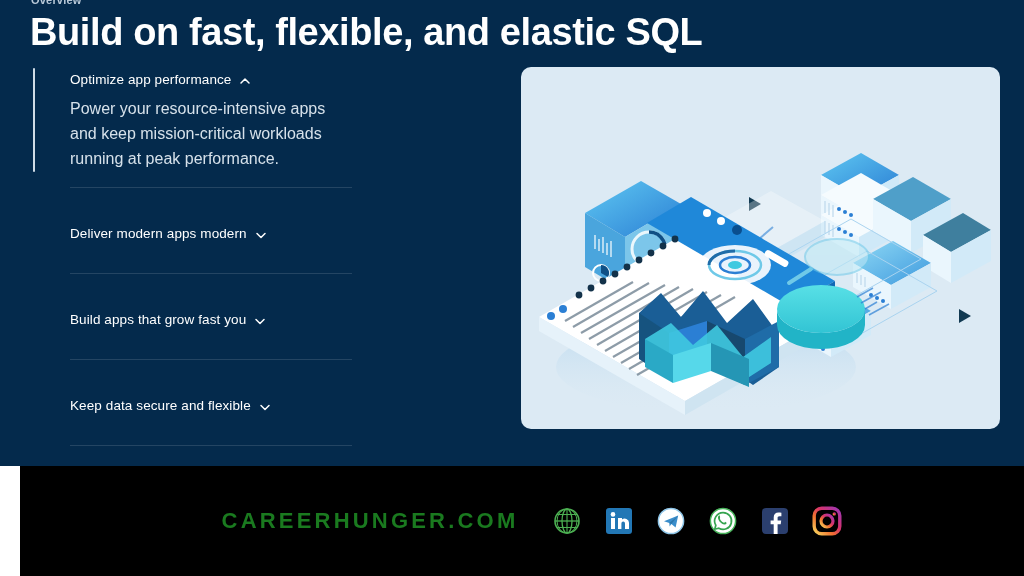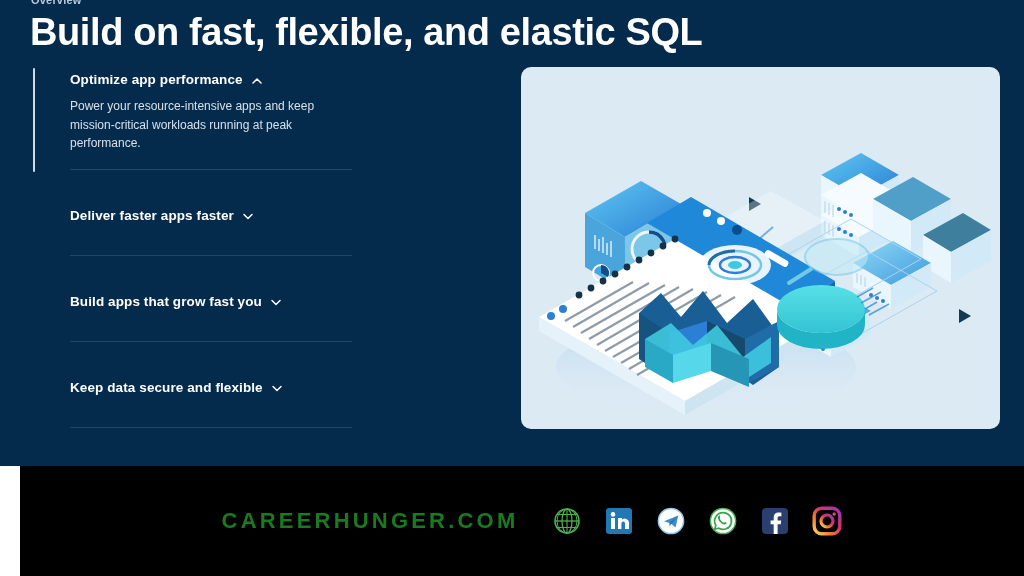--- a/index.html
+++ b/index.html
@@ -29,27 +29,27 @@
   }
 
   
   .accordion { position: absolute; left: 32px; top: 62px; width: 320px; }
   .acc-item { position: relative; }
   .acc-head {
     position: relative; display: flex; align-items: center;
     gap: 8px; padding: 10px 0 10px 38px; cursor: pointer;
   }
   .acc-title {
-    font-size: 13.5px; font-weight: 700; color: #ffffff; letter-spacing: .1px;
+    font-size: 13.5px; font-weight: 400; color: #ffffff; letter-spacing: .1px;
   }
   .chev { width: 12px; height: 12px; display: inline-block; position: relative; top: 1px; }
   .chev svg { display: block; }
   .acc-body {
     padding: 0 20px 16px 38px;
-    font-size: 12px; line-height: 1.55; color: #d6e1ea; max-width: 272px;
+    font-size: 16px; line-height: 1.55; color: #d6e1ea; max-width: 272px;
   }
   .acc-rail {
     position: absolute; left: 1px; top: 6px; width: 2px; height: 104px;
     background: #cfdbe6; border-radius: 1px;
   }
   .acc-divider {
     margin-left: 38px; width: 282px; height: 1px;
     background: rgba(255,255,255,0.13);
   }
   .acc-spacer { height: 28px; }
@@ -102,21 +102,21 @@
           </span>
         </div>
         <div class="acc-body">Power your resource-intensive apps and keep mission-critical workloads running at peak performance.</div>
         <div class="acc-divider"></div>
       </div>
 
       <div class="acc-spacer"></div>
 
       <div class="acc-item">
         <div class="acc-head">
-          <span class="acc-title">Deliver faster apps faster</span>
+          <span class="acc-title">Deliver modern apps modern</span>
           <span class="chev">
             <svg viewBox="0 0 12 12" width="12" height="12">
                 <path d="M2 4.5 L6 8.5 L10 4.5" fill="none" stroke="#ffffff" stroke-width="1.5" stroke-linecap="round" stroke-linejoin="round"></path>
               </svg>
           </span>
         </div>
         <div class="acc-divider" style="margin-top:22px"></div>
       </div>
 
       <div class="acc-spacer"></div>

